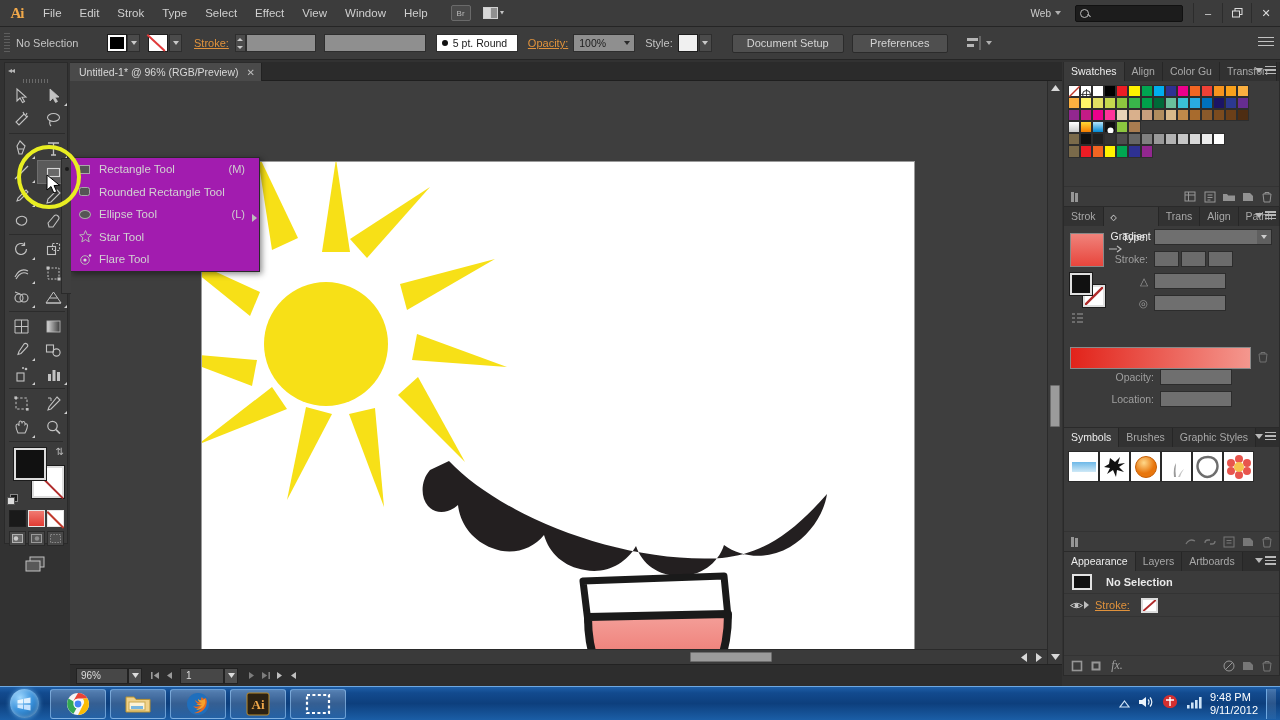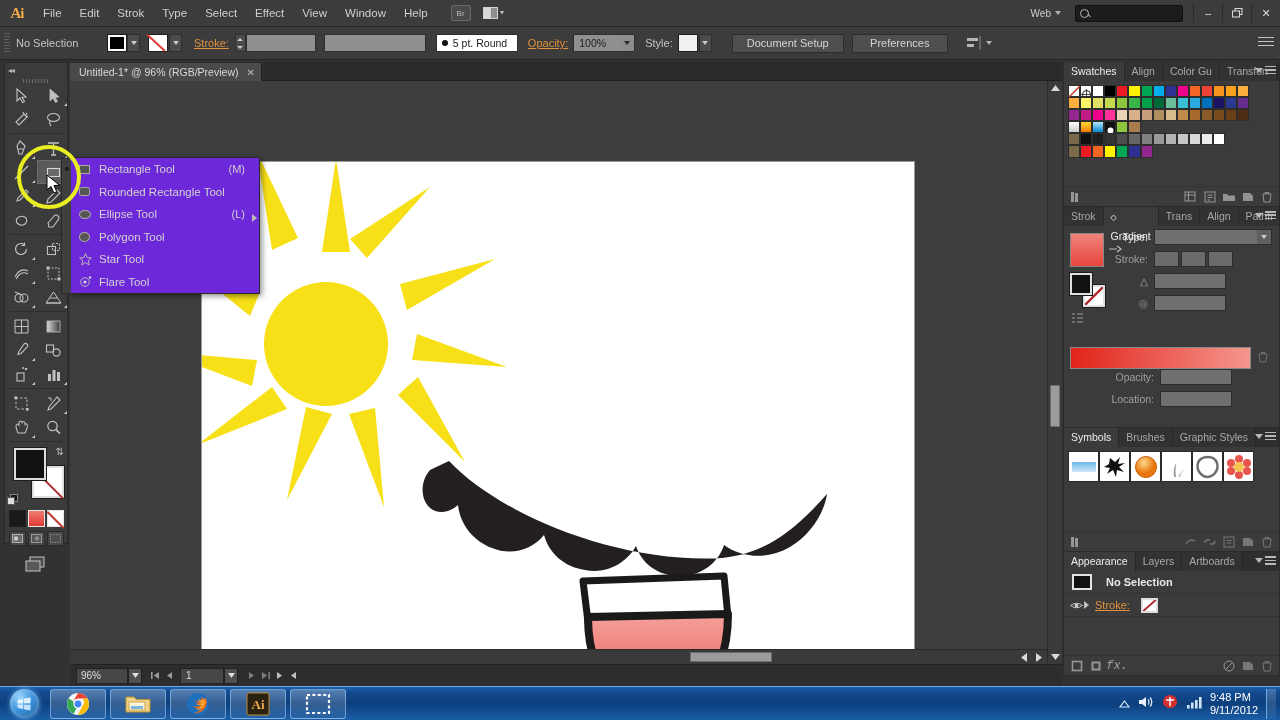--- a/index.html
+++ b/index.html
@@ -180,21 +180,21 @@
   .fm.c2 { background: linear-gradient(180deg,#f07b72,#e23b33); border-color:#e6e6e6;}
   .fm.c3 { background:#fff; position:relative; border-color:#e6e6e6;}
   .fm.c3::after{content:'';position:absolute;left:0;top:0;width:23px;height:1.5px;background:#c0392b;transform:rotate(45deg);transform-origin:0 0;}
   .screenmodes { display:flex; justify-content:center; gap:2px; margin-top: 4px; }
   .sm { width:17px; height:15px; background:#474747; border:1px solid #2a2a2a; display:flex;align-items:center;justify-content:center;}
   .tb-bottom { display:flex; justify-content:center; margin-top:8px; }
 
   
   .flyout {
     position: absolute; left: 70px; top: 157px; width: 190px;
-    background: #6d28d9; border: 1px solid #2a2a2a; z-index: 40;
+    background: #a21caf; border: 1px solid #2a2a2a; z-index: 40;
     box-shadow: 2px 2px 6px rgba(0,0,0,.45);
   }
   .flyout-tear {
     position:absolute; left:-10px; top:0; width:10px; height:136px; background:#3f3f3f;
     border:1px solid #2a2a2a; border-right:0;
   }
   .flyout-tear .dot { position:absolute; left:3px; top:8px; width:4px;height:4px;background:#1a1a1a;border-radius:50%; }
   .fly-item {
     height: 22.5px; display: flex; align-items: center; padding-left: 8px;
     font-size: 11.5px; color: #d2d2d2; cursor: default;
@@ -853,27 +853,20 @@
         </span>
       <span class="fly-lbl">Rounded Rectangle Tool</span>
       <span class="fly-key"></span>
     </div>
     <div class="fly-item">
       <span class="fly-ico">
           <span class="icoell"></span>
         </span>
       <span class="fly-lbl">Ellipse Tool</span>
       <span class="fly-key">(L)</span>
-    </div>
-    <div class="fly-item">
-      <span class="fly-ico">
-          <span class="icopoly"></span>
-        </span>
-      <span class="fly-lbl">Polygon Tool</span>
-      <span class="fly-key"></span>
     </div>
     <div class="fly-item">
       <span class="fly-ico">
         <svg width="13" height="13" viewBox="0 0 13 13">
             <polygon points="6.5,0.6 8.2,4.6 12.4,4.9 9.2,7.7 10.2,11.9 6.5,9.6 2.8,11.9 3.8,7.7 0.6,4.9 4.8,4.6" fill="none" stroke="#b9b9b9" stroke-width="1"></polygon>
           </svg>
       </span>
       <span class="fly-lbl">Star Tool</span>
       <span class="fly-key"></span>
     </div>
@@ -1301,21 +1294,21 @@
           <svg width="12" height="12" viewBox="0 0 12 12">
               <rect x="1.5" y="1.5" width="9" height="9" fill="none" stroke="#b5b5b5" stroke-width="1.6"></rect>
             </svg>
           </span>
         <span class="foot-ico">
           <svg width="12" height="12" viewBox="0 0 12 12">
               <rect x="1.5" y="1.5" width="9" height="9" fill="#b5b5b5"></rect>
               <rect x="3.5" y="3.5" width="5" height="5" fill="#3b3b3b"></rect>
             </svg>
           </span>
-        <span class="foot-ico" style="width:22px;font-size:12px;font-style:italic;color:#c0c0c0;font-family:Liberation Mono, monospace">fx.</span>
+        <span class="foot-ico" style="width:22px;font-size:12px;font-style:italic;color:#c0c0c0;font-family:Liberation Serif, serif">fx.</span>
         <span class="foot-spacer"></span>
         <span class="foot-ico">
           <svg width="12" height="12" viewBox="0 0 12 12">
               <circle cx="6" cy="6" r="5" fill="none" stroke="#b5b5b5"></circle>
               <line x1="2.5" y1="9.5" x2="9.5" y2="2.5" stroke="#b5b5b5"></line>
             </svg>
           </span>
         <span class="foot-ico">
           <svg width="12" height="12" viewBox="0 0 12 12">
               <path d="M1 10 V2 h7 l3 3 V10 Z" fill="#8b8b8b"></path>

